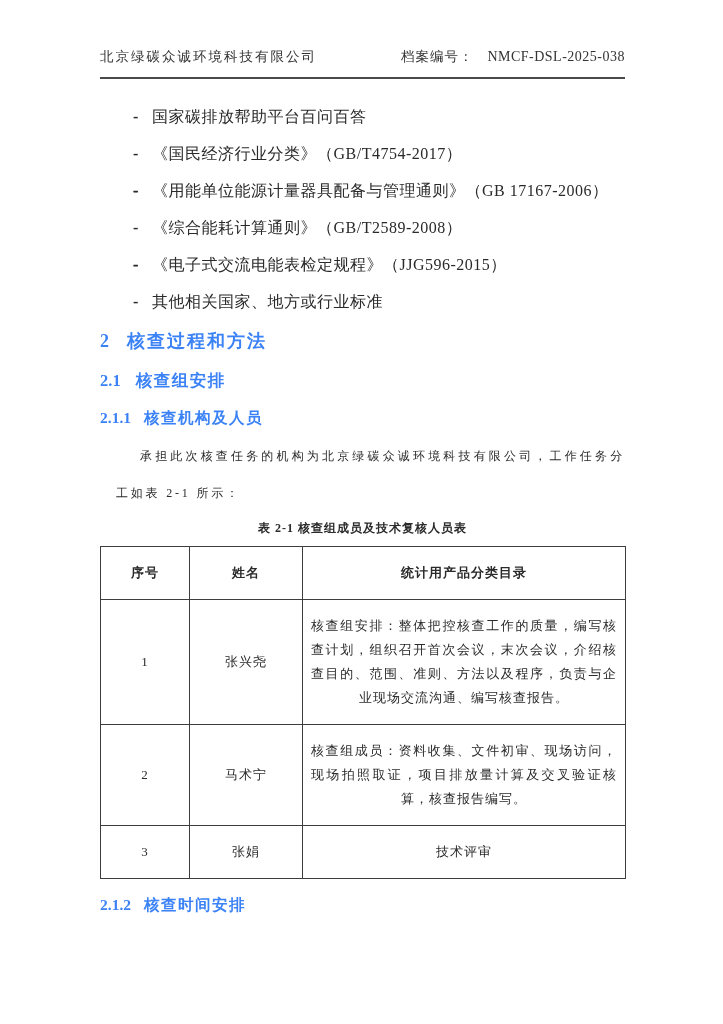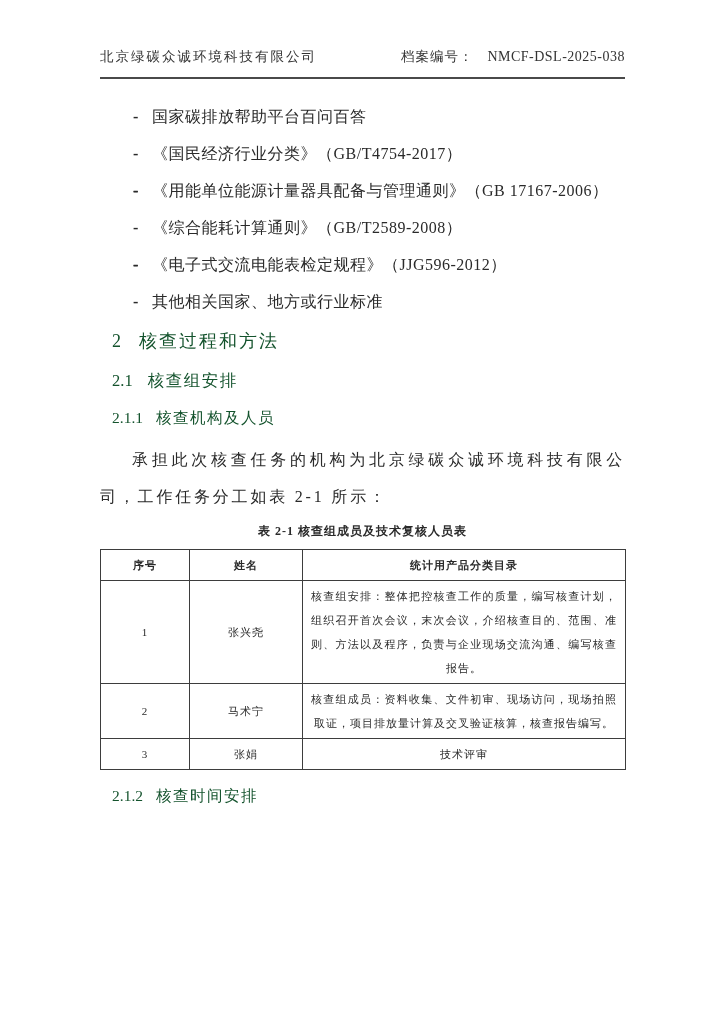--- a/index.html
+++ b/index.html
@@ -42,32 +42,32 @@
     letter-spacing: 0.5px;
   }
   ul.refs li .dash {
     position: absolute;
     left: 33px;
     top: 0;
     font-weight: bold;
   }
 
   
-  .h-l1, .h-l2, .h-l3 { font-weight: normal; color: #14532d; margin: 12px; }
+  .h-l1, .h-l2, .h-l3 { font-weight: bold; color: #3b82f6; margin: 0; }
   .h-l1 { font-size: 18px; margin-top: 16px; letter-spacing: 2px; }
   .h-l1 .num { margin-right: 18px; letter-spacing: 0; }
   .h-l2 { font-size: 16.5px; margin-top: 17px; letter-spacing: 1.5px; }
   .h-l2 .num { margin-right: 15px; letter-spacing: 0; }
   .h-l3 { font-size: 15.5px; margin-top: 16px; letter-spacing: 1.5px; }
   .h-l3 .num { margin-right: 13px; letter-spacing: 0; }
 
   
   p.body-para {
-    margin: 9px 0 0 0;
-    font-size: 16px;
+    margin: 9px 0 0 16px;
+    font-size: 12px;
     line-height: 37px;
     letter-spacing: 2.8px;
     text-indent: 2em;
     text-align: justify;
   }
 
   
   .tbl-caption {
     margin-top: 8px;
     text-align: center;
@@ -76,22 +76,22 @@
     letter-spacing: 1px;
   }
   table.roster {
     margin-top: 9px;
     width: 525px;
     border-collapse: collapse;
     table-layout: fixed;
   }
   table.roster th, table.roster td {
     border: 1.5px solid #3d3d3d;
-    padding: 3px 8px;
-    font-size: 11px;
+    padding: 14px 8px;
+    font-size: 13px;
     line-height: 24px;
     vertical-align: middle;
     letter-spacing: 1px;
     margin-left: 20px;
   }
   table.roster th { font-weight: bold; text-align: center; height: 30px; }
   .col-no { width: 89px; }
   .col-name { width: 113px; }
   .col-duty { width: 323px; }
   td.c-no, td.c-name { text-align: center; font-size: 15px; }
@@ -129,21 +129,21 @@
       </li>
       <li>
         <span class="dash">-</span>
         <span>《综合能耗计算通则》（GB/T2589-2008）</span>
       </li>
       <li>
         <span class="dash">-</span>
       </li>
       <li>
         <span class="dash">-</span>
-        <span>《电子式交流电能表检定规程》（JJG596-2012）</span>
+        <span>《电子式交流电能表检定规程》（JJG596-2015）</span>
       </li>
       <li>
         <span class="dash">-</span>
         <span>其他相关国家、地方或行业标准</span>
       </li>
     </ul>
 
     <h1 class="h-l1">
       <span class="num">2</span><span>核查过程和方法</span>
     </h1>

